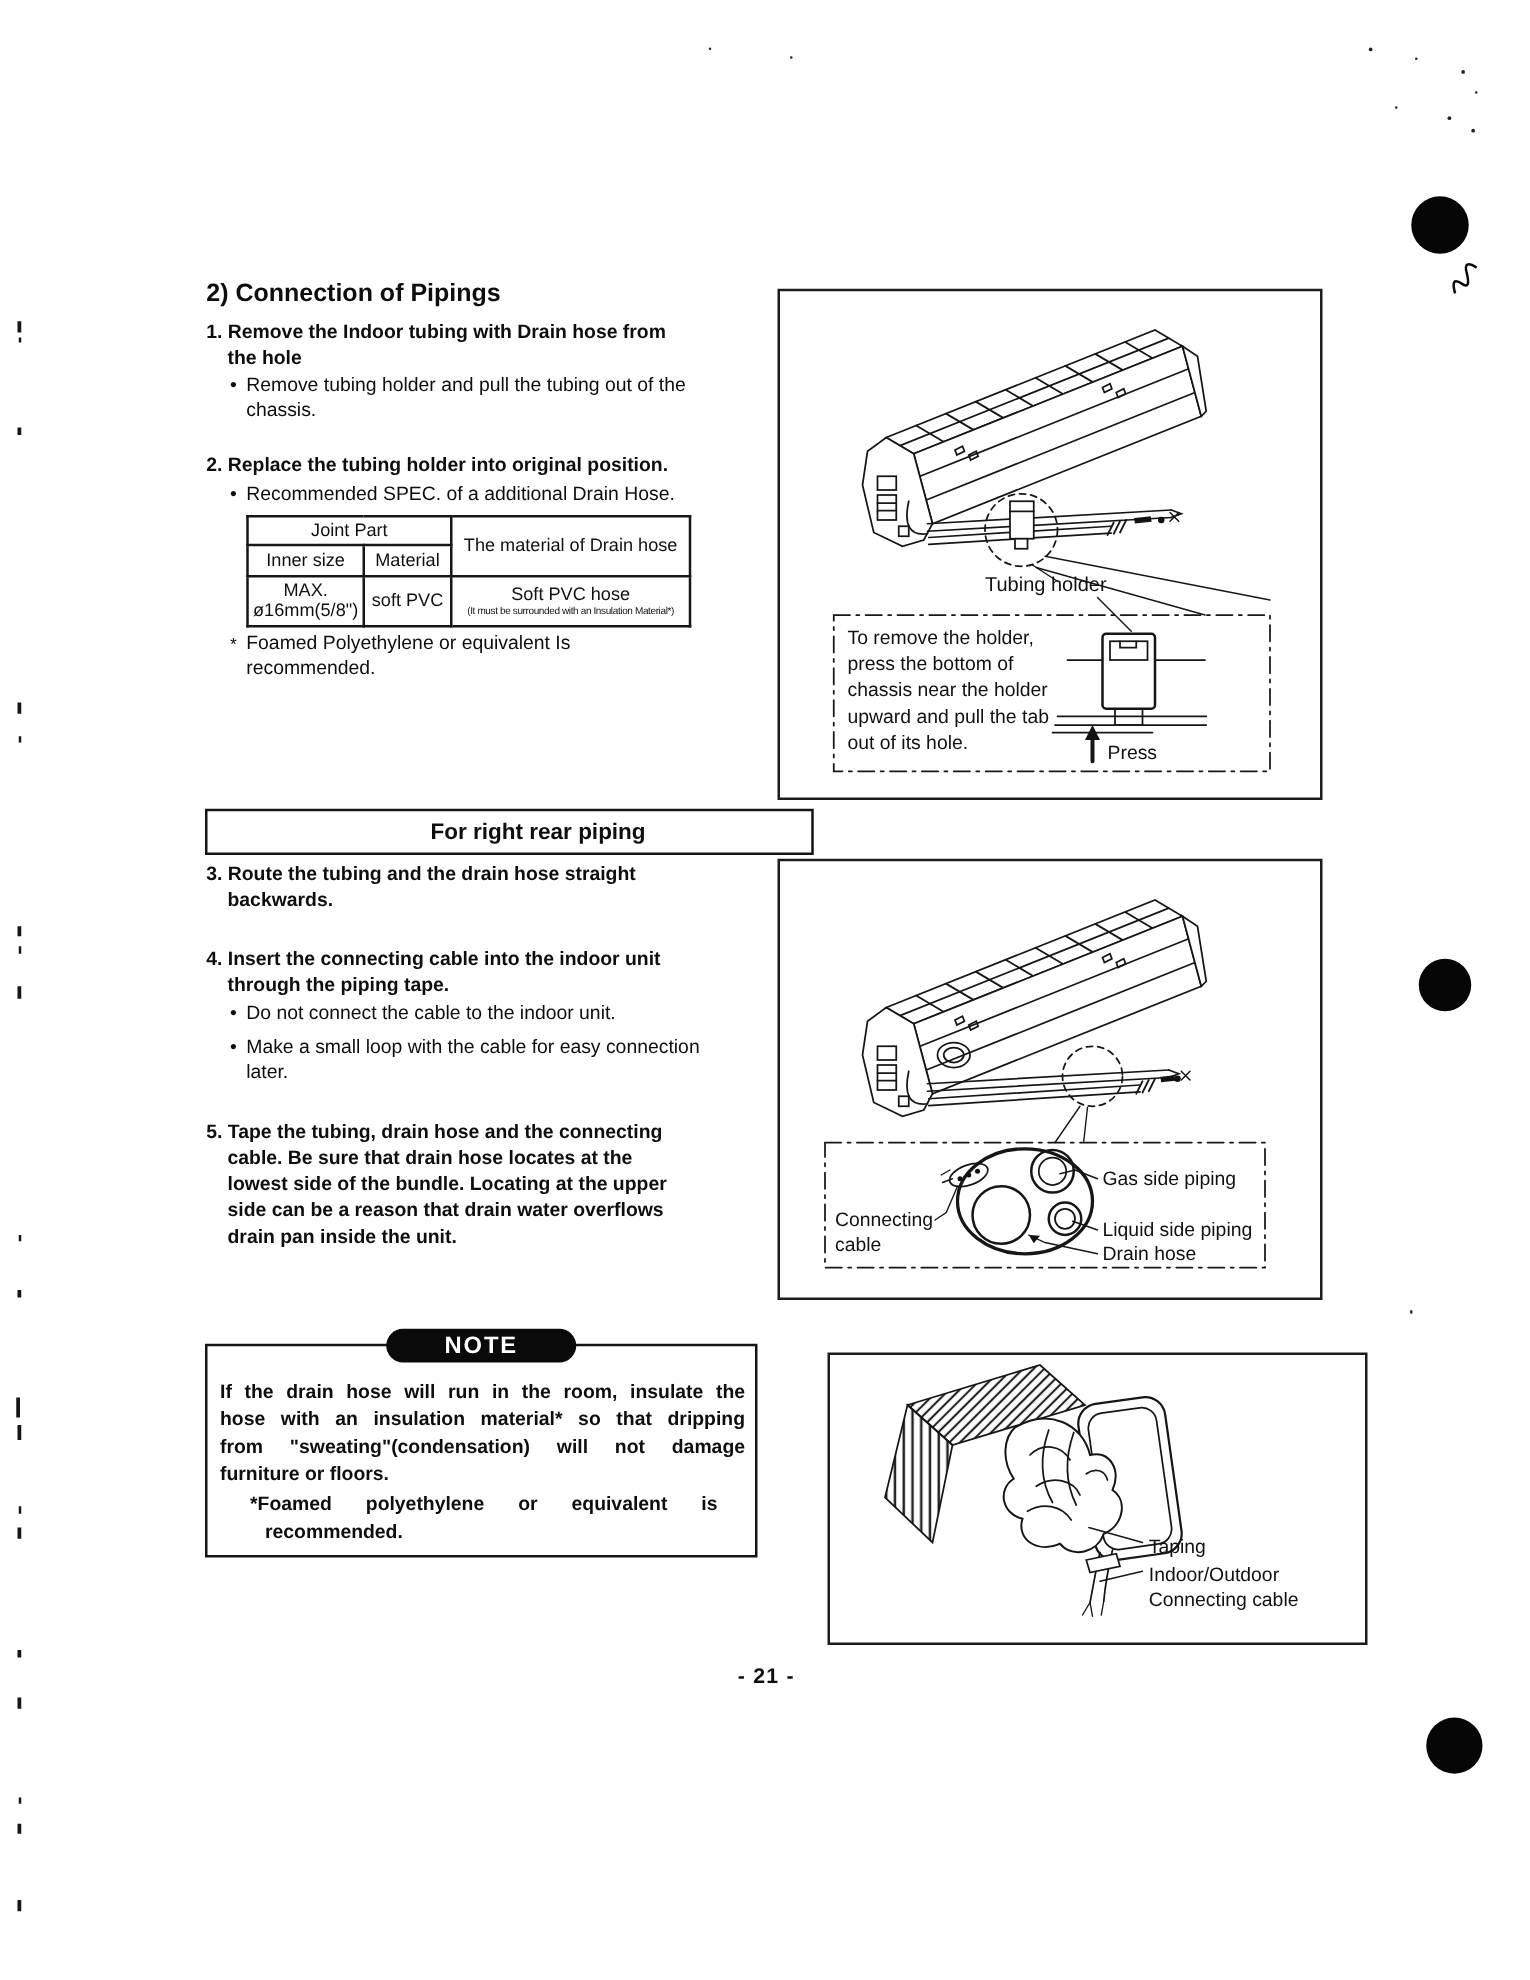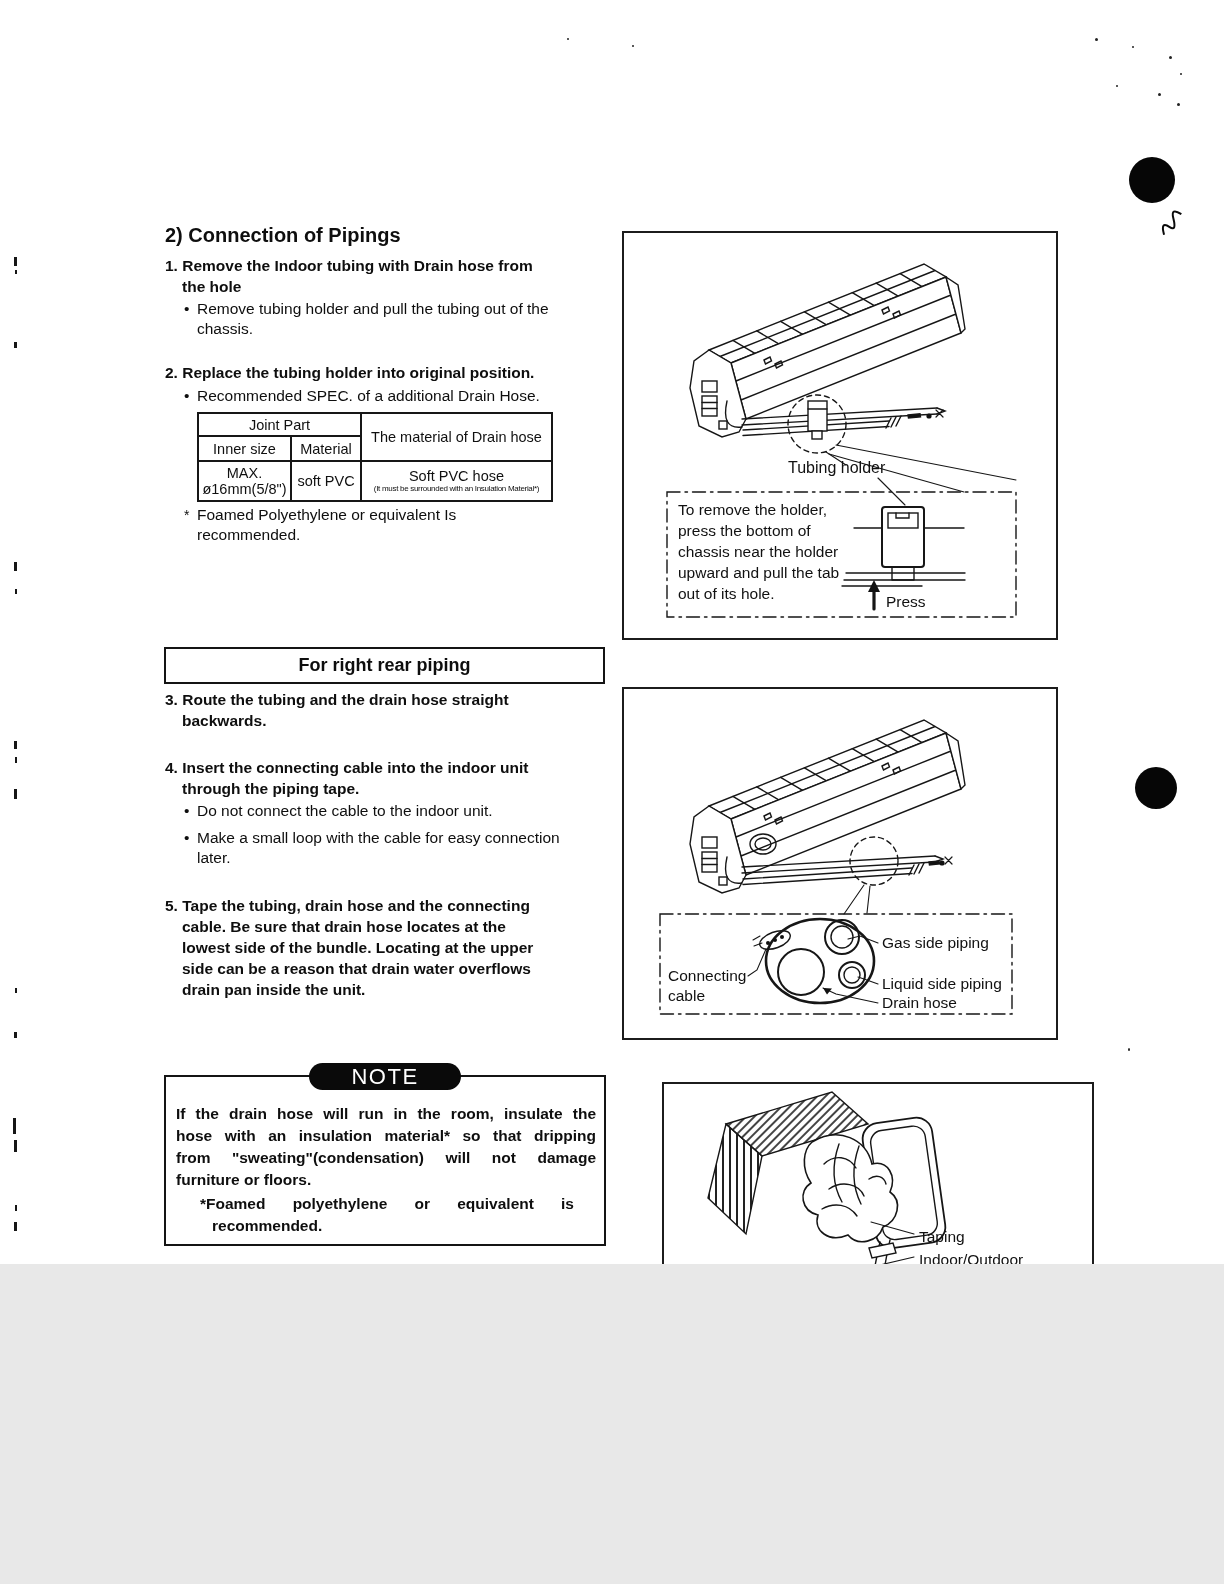--- a/index.html
+++ b/index.html
@@ -1,37 +1,37 @@
 <!DOCTYPE html>
 <html><head>
 <meta charset="utf-8">
 <style>
   html,body{margin:0;padding:0;background:#e8e8e8;}
-  .page{position:relative;width:1224px;height:1264px;margin:0 auto;background:#ffffff;
+  .page{position:relative;width:1224px;height:1584px;margin:0 auto;background:#ffffff;
         font-family:"Liberation Sans","DejaVu Sans",sans-serif;color:#0e0e0e;overflow:hidden;}
   .abs{position:absolute;}
   .b{font-weight:bold;}
   .t15{font-size:15.5px;line-height:20px;}
   .t15b{font-size:15.5px;line-height:21px;font-weight:bold;}
   .hang div + div{padding-left:17px;}
   .flexrow{display:flex;}
   .mk{width:13px;flex:0 0 13px;}
   .lines{flex:1;}
   
   table.spec{border-collapse:collapse;font-size:14.5px;text-align:center;color:#101010;table-layout:fixed;border-radius:25px;}
   table.spec td{border:2px solid #161616;padding:0;vertical-align:middle;overflow:hidden;}
   .tiny{font-size:8px;letter-spacing:-0.3px;white-space:nowrap;line-height:10px;}
   
   .banner{border:2px solid #141414;display:flex;align-items:center;justify-content:center;
-          font-weight:bold;font-size:18px;}
+          font-weight:bold;font-size:18px;padding-left:46px;}
   
   .notebox{border:2.5px solid #141414;}
   .badge{position:absolute;top:-14px;left:50%;transform:translateX(-50%);width:152px;height:27px;
          background:#0a0a0a;color:#fff;border-radius:14px;display:flex;align-items:center;
-         justify-content:center;font-weight:normal;font-size:22px;letter-spacing:1.5px;}
+         justify-content:center;font-weight:bold;font-size:19px;letter-spacing:1.5px;}
   .notebody{padding:26px 8px 0 10px;font-weight:bold;font-size:15.5px;line-height:22px;}
   .jl div:not(:last-child){text-align:justify;text-align-last:justify;}
   .notesub{padding:2px 30px 0 34px;font-weight:bold;font-size:15.5px;line-height:22px;}
   .notesub div:first-child{text-align:justify;text-align-last:justify;}
   .notesub div:last-child{padding-left:12px;}
   
   .figframe{border:2px solid #1c1c1c;background:#fff;}
   .figframe svg{display:block;width:100%;height:100%;}
   svg text{font-family:"Liberation Sans","DejaVu Sans",sans-serif;font-size:15.5px;fill:#111;stroke:none;}
   svg text.lbl16{font-size:16px;}

